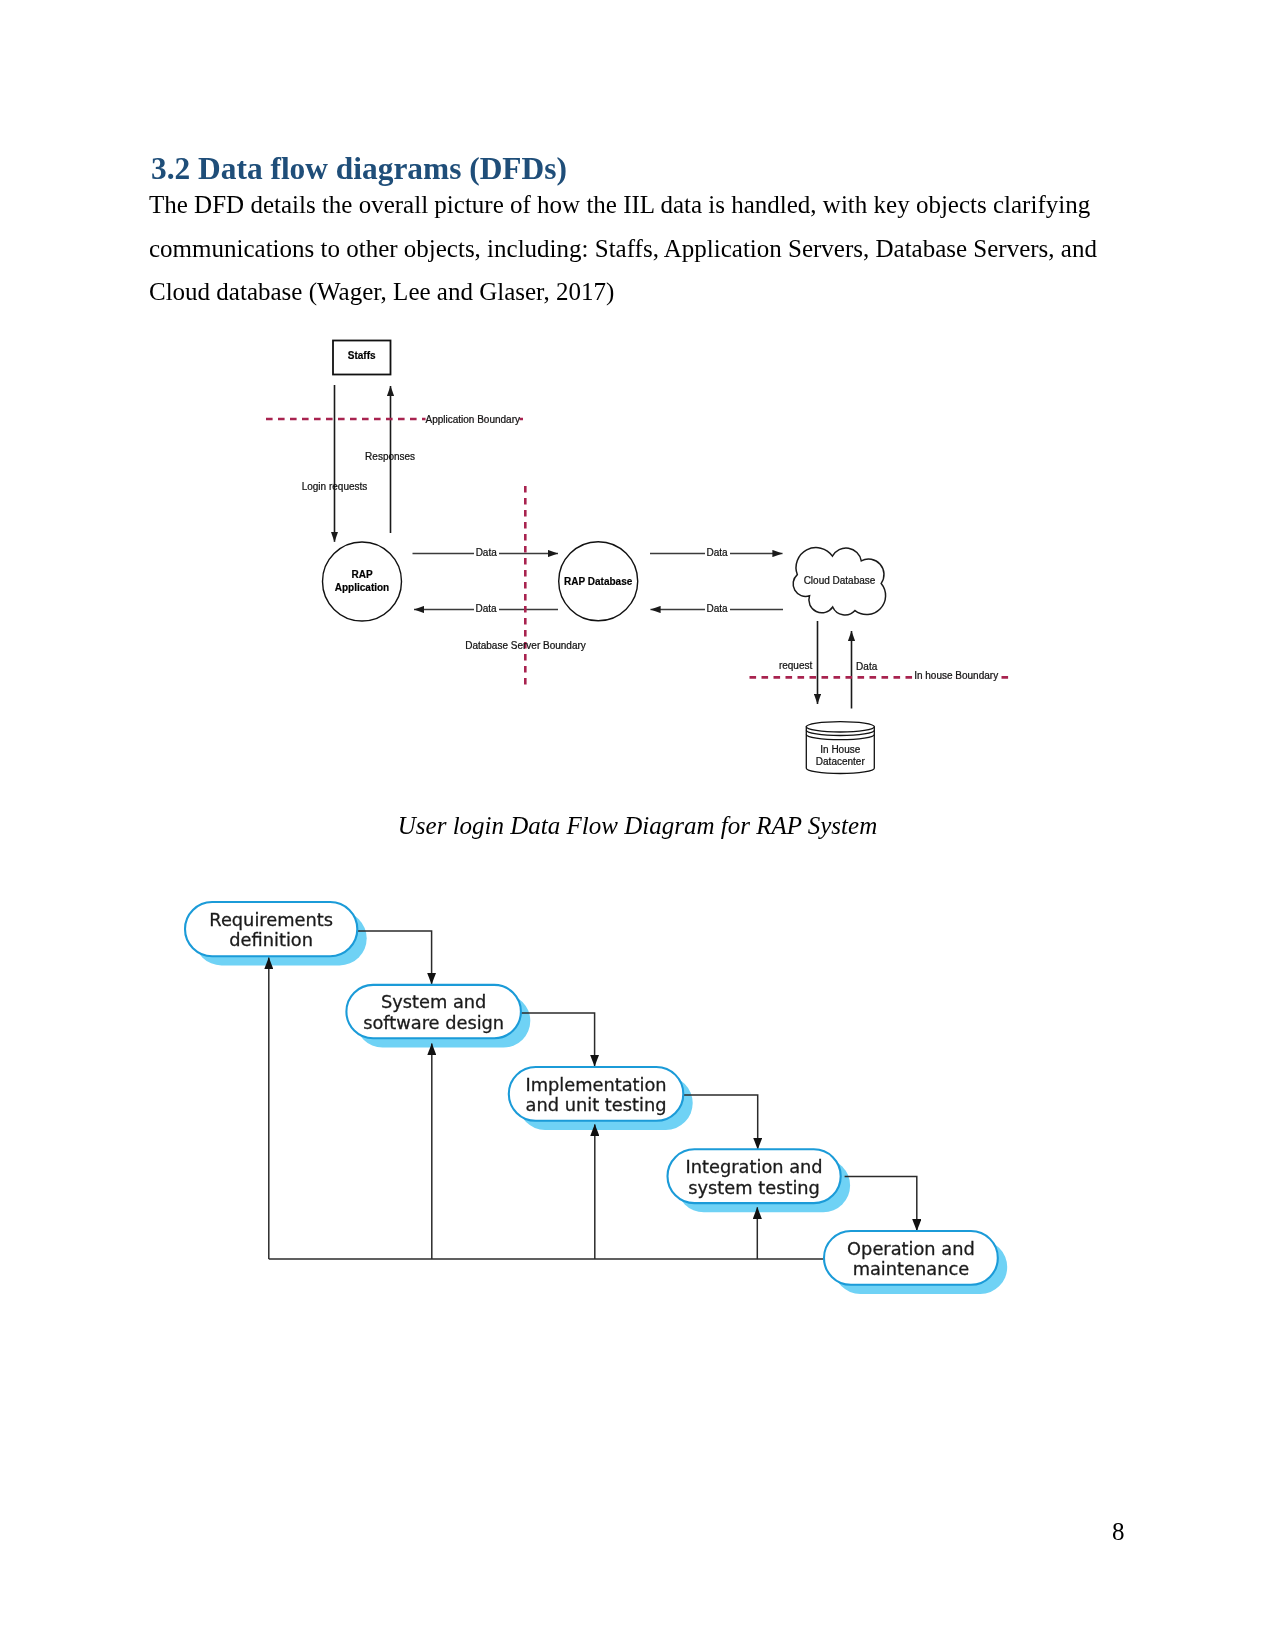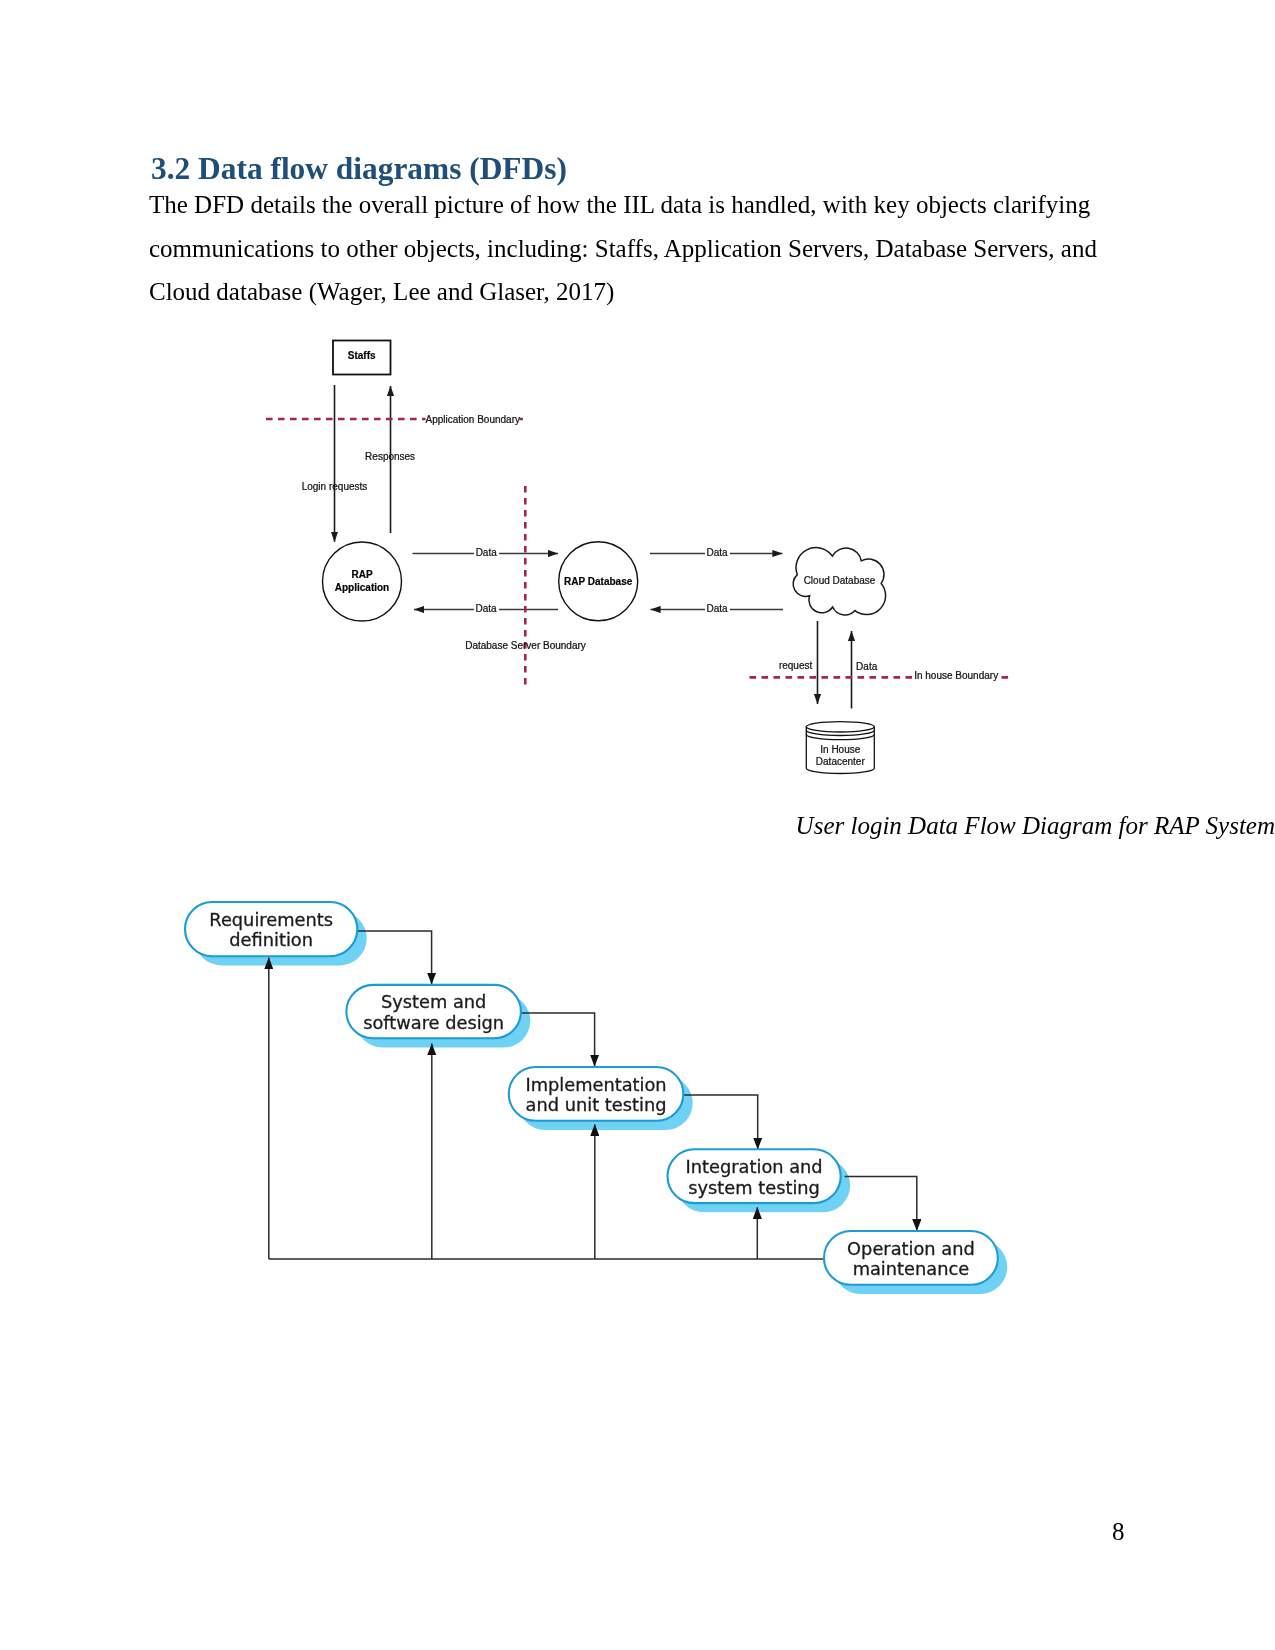--- a/index.html
+++ b/index.html
@@ -1,20 +1,20 @@
 <!DOCTYPE html>
 <html><head>
 <meta charset="utf-8">
 <style>
   html,body{margin:0;padding:0;}
   body{width:1275px;height:1650px;background:#ffffff;font-family:"Liberation Serif",serif;position:relative;overflow:hidden;}
   .page{position:absolute;left:0;top:0;width:1275px;height:1650px;}
   #heading{position:absolute;left:151px;top:152px;font-family:"Liberation Serif",serif;font-weight:bold;font-size:31.4px;color:#1F4E79;white-space:nowrap;line-height:34px;}
   #body-text{position:absolute;left:149px;top:183px;width:948px;font-size:25px;line-height:43.5px;color:#000;text-align:left;}
-  #caption{position:absolute;left:0;top:812px;width:1275px;text-align:right;font-style:italic;font-size:25px;color:#000;line-height:28px;}
+  #caption{position:absolute;left:0;top:812px;width:1275px;text-align:center;font-style:italic;font-size:25px;color:#000;line-height:28px;}
   #pagenum{position:absolute;left:1112px;top:1518px;font-size:25px;color:#000;line-height:28px;}
   svg{display:block;}
   #heading,#body-text,#caption,#pagenum{transform:translate3d(0,0,0);font-family:Liberation Serif, serif;}
   #dfd,#wf{filter:opacity(1);}
   #dfd{position:absolute;left:255px;top:325px;}
   #wf{position:absolute;left:175px;top:890px;}
   .dfd-txt{font-family:"Liberation Sans",sans-serif;font-size:10px;fill:#111;stroke:#111;stroke-width:0.22;paint-order:stroke;}
   .dfd-txt-b{font-family:"Liberation Sans",sans-serif;font-size:10px;font-weight:bold;fill:#000;stroke:#000;stroke-width:0.18;paint-order:stroke;}
   .wf-txt{font-family:"DejaVu Sans",sans-serif;font-size:17.8px;fill:#1a1a1a;stroke:#1a1a1a;stroke-width:0.3;paint-order:stroke;}
 </style>

